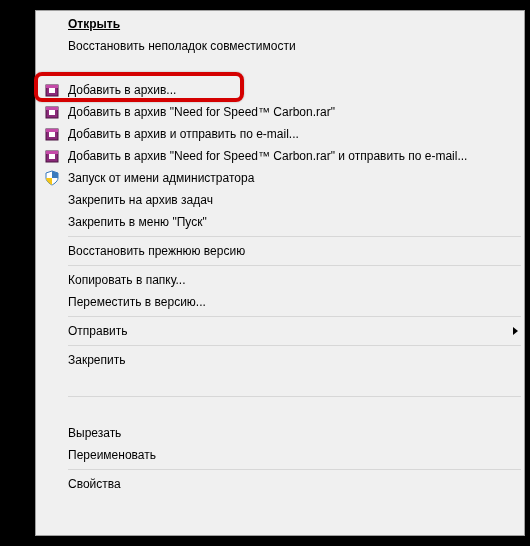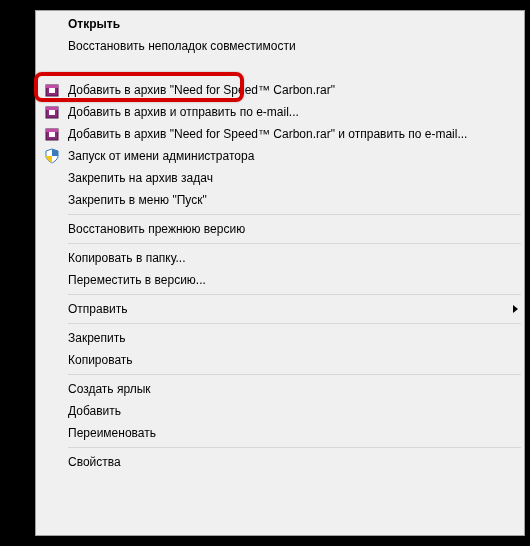--- a/index.html
+++ b/index.html
@@ -25,21 +25,21 @@
     box-shadow: 2px 2px 4px rgba(0,0,0,0.3);
     padding: 2px;
   }
   .item {
     display: flex;
     align-items: center;
     height: 22px;
     padding: 0 4px 0 2px;
     white-space: nowrap;
   }
-  .item.bold .label { font-weight: bold; }
+  .item.bold .label { font-weight: bold; text-decoration: underline; }
   .icon-slot {
     width: 24px;
     height: 22px;
     display: flex;
     align-items: center;
     justify-content: center;
     flex-shrink: 0;
     margin-right: 4px;
   }
   .label { flex: 1; }
@@ -81,20 +81,30 @@
 
   <div class="item">
     <span class="icon-slot"></span>
     <span class="label">Восстановить неполадок совместимости</span>
   </div>
 
   <div class="item">
     <span class="icon-slot"></span>
   </div>
 
+  <div class="item">
+    <span class="icon-slot">
+      <svg width="16" height="16" viewBox="0 0 16 16">
+          <rect x="2" y="3" width="12" height="11" fill="#8b2a7a" stroke="#4a1540"></rect>
+          <rect x="2" y="3" width="12" height="3" fill="#c44aa8"></rect>
+          <rect x="5" y="6" width="6" height="5" fill="#fff"></rect>
+        </svg>
+    </span>
+    <span class="label">Добавить в архив...</span>
+  </div>
 
   <div class="item">
     <span class="icon-slot">
       <svg width="16" height="16" viewBox="0 0 16 16">
           <rect x="2" y="3" width="12" height="11" fill="#8b2a7a" stroke="#4a1540"></rect>
           <rect x="2" y="3" width="12" height="3" fill="#c44aa8"></rect>
           <rect x="5" y="6" width="6" height="5" fill="#fff"></rect>
         </svg>
     </span>
     <span class="label">Добавить в архив "Need for Speed™ Carbon.rar"</span>
@@ -172,33 +182,31 @@
 
   <div class="sep"></div>
 
   <div class="item">
     <span class="icon-slot"></span>
     <span class="label">Закрепить</span>
   </div>
 
   <div class="item">
     <span class="icon-slot"></span>
-    <span class="label">Копировать</span>
-  </div>
-
-  <div class="sep"></div>
-
-  <div class="item">
-    <span class="icon-slot"></span>
-    <span class="label">Создать ярлык</span>
-  </div>
-
-  <div class="item">
-    <span class="icon-slot"></span>
-    <span class="label">Добавить</span>
+  </div>
+
+  <div class="sep"></div>
+
+  <div class="item">
+    <span class="icon-slot"></span>
+  </div>
+
+  <div class="item">
+    <span class="icon-slot"></span>
+    <span class="label">Вырезать</span>
   </div>
 
   <div class="item">
     <span class="icon-slot"></span>
     <span class="label">Переименовать</span>
   </div>
 
   <div class="sep"></div>
 
   <div class="item">

